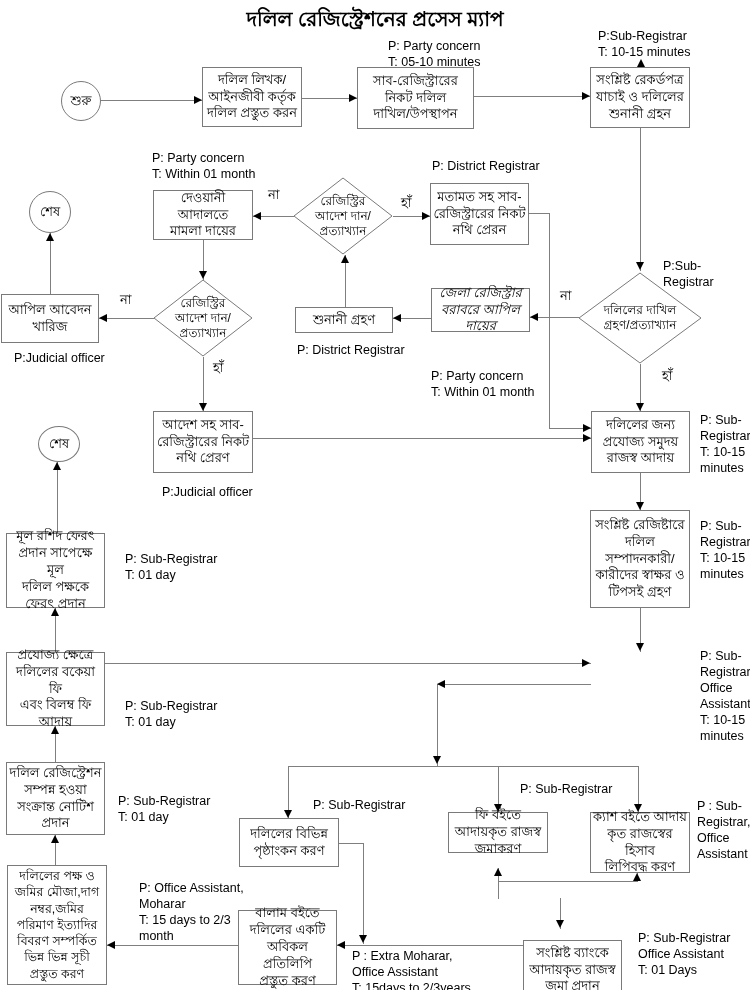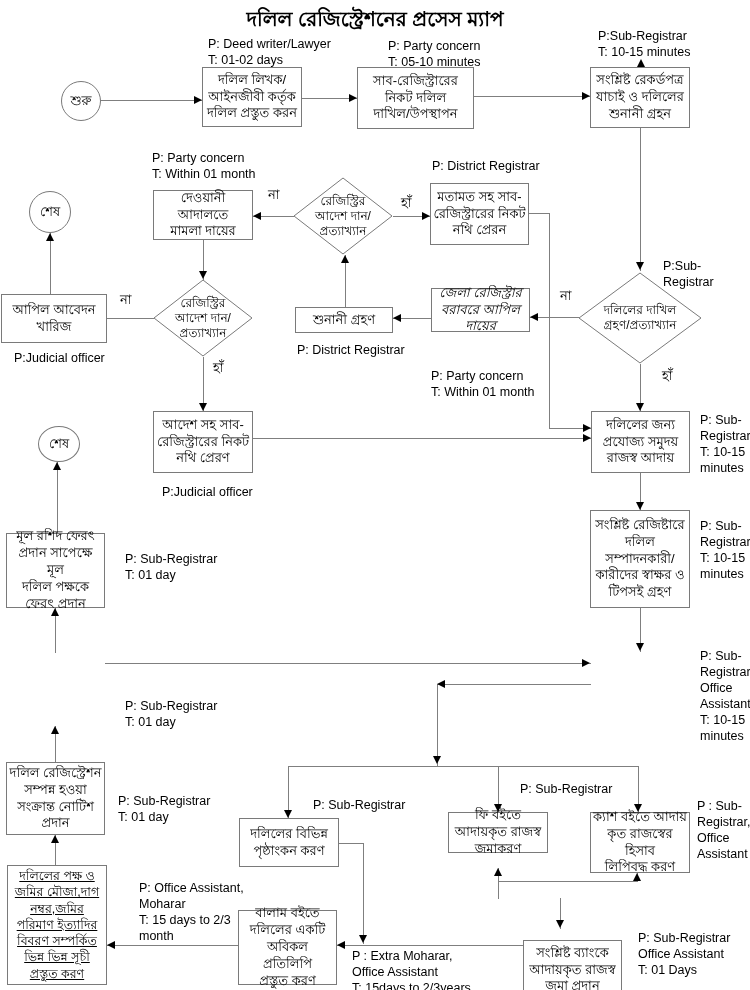--- a/index.html
+++ b/index.html
@@ -110,59 +110,63 @@
     <div class="node terminator" style="left: 38px; top: 426px; width: 42px; height: 36px;">শেষ</div>
     <div class="node process" style="left: 202px; top: 67px; width: 100px; height: 60px;">দলিল লিখক/
 আইনজীবী কর্তৃক
 দলিল প্রস্তুত করন</div>
     <div class="node process" style="left: 357px; top: 67px; width: 117px; height: 62px;">সাব-রেজিস্ট্রারের
 নিকট দলিল
 দাখিল/উপস্থাপন</div>
     <div class="node process" style="left: 590px; top: 67px; width: 100px; height: 61px;">সংশ্লিষ্ট রেকর্ডপত্র
 যাচাই ও দলিলের
 শুনানী গ্রহন</div>
-    <div class="node process" style="left: 153px; top: 190px; width: 100px; height: 50px; font-family: Liberation Serif, serif;">দেওয়ানী আদালতে
+    <div class="node process" style="left: 153px; top: 190px; width: 100px; height: 50px;">দেওয়ানী আদালতে
 মামলা দায়ের</div>
     <div class="node process" style="left: 430px; top: 183px; width: 99px; height: 62px;">মতামত সহ সাব-
 রেজিস্ট্রারের নিকট
 নথি প্রেরন</div>
-    <div class="node process" style="left: 1px; top: 294px; width: 106px; height: 49px;">আপিল আবেদন
+    <div class="node process" style="left: 1px; top: 294px; width: 98px; height: 49px;">আপিল আবেদন
 খারিজ</div>
     <div class="node process" style="left: 295px; top: 307px; width: 98px; height: 26px;">শুনানী গ্রহণ</div>
     <div class="node process" style="left: 431px; top: 288px; width: 99px; height: 44px; font-style: italic;">জেলা রেজিস্ট্রার
 বরাবরে আপিল
 দায়ের</div>
     <div class="node process" style="left: 153px; top: 411px; width: 100px; height: 62px;">আদেশ সহ সাব-
 রেজিস্ট্রারের নিকট
 নথি প্রেরণ</div>
     <div class="node process" style="left: 6px; top: 533px; width: 99px; height: 75px;">মূল রশিদ ফেরৎ
 প্রদান সাপেক্ষে মূল
 দলিল পক্ষকে
 ফেরৎ প্রদান</div>
     <div class="node process" style="left: 591px; top: 411px; width: 99px; height: 62px;">দলিলের জন্য
 প্রযোজ্য সমুদয়
 রাজস্ব আদায়</div>
     <div class="node process" style="left: 590px; top: 510px; width: 100px; height: 98px;">সংশ্লিষ্ট রেজিষ্টারে
 দলিল
 সম্পাদনকারী/
 কারীদের স্বাক্ষর ও
 টিপসই গ্রহণ</div>
+    <div class="node process" style="left: 6px; top: 652px; width: 99px; height: 74px;">প্রযোজ্য ক্ষেত্রে
+দলিলের বকেয়া ফি
+এবং বিলম্ব ফি
+আদায়</div>
     <div class="node process" style="left: 6px; top: 762px; width: 99px; height: 73px;">দলিল রেজিস্ট্রেশন
 সম্পন্ন হওয়া
 সংক্রান্ত নোটিশ
 প্রদান</div>
     <div class="node process" style="left: 239px; top: 818px; width: 100px; height: 49px;">দলিলের বিভিন্ন
 পৃষ্ঠাংকন করণ</div>
     <div class="node process" style="left: 448px; top: 812px; width: 100px; height: 41px;">ফি বইতে
 আদায়কৃত রাজস্ব
 জমাকরণ</div>
     <div class="node process" style="left: 590px; top: 812px; width: 100px; height: 61px;">ক্যাশ বইতে আদায়
 কৃত রাজস্বের হিসাব
 লিপিবদ্ধ করণ</div>
-    <div class="node process" style="left: 7px; top: 865px; width: 100px; height: 120px; font-size: 12.5px; text-decoration: underline;">দলিলের পক্ষ ও
+    <div class="node process" style="left: 7px; top: 865px; width: 100px; height: 120px; font-size: 12.5px;">দলিলের পক্ষ ও
 জমির মৌজা,দাগ
 নম্বর,জমির
 পরিমাণ ইত্যাদির
 বিবরণ সম্পর্কিত
 ভিন্ন ভিন্ন সূচী
 প্রস্তুত করণ</div>
     <div class="node process" style="left: 238px; top: 910px; width: 99px; height: 75px;">বালাম বইতে
 দলিলের একটি
 অবিকল প্রতিলিপি
 প্রস্তুত করণ</div>
@@ -185,22 +189,20 @@
 আদেশ দান/
 প্রত্যাখ্যান</div>
     </div>
     <div class="node decision" style="left: 578px; top: 272px; width: 124px; height: 92px;">
       <svg width="124" height="92">
         <polygon points="62,1 123,46 62,91 1,46" fill="#ffffff" stroke="#7a7a7a" stroke-width="1"></polygon>
       </svg>
       <div class="dtext">দলিলের দাখিল
 গ্রহণ/প্রত্যাখ্যান</div>
     </div>
-    <div class="note" style="left: 208px; top: 36px;">P: Deed writer/Lawyer
-T: 01-02 days</div>
     <div class="note" style="left: 388px; top: 38px;">P: Party concern
 T: 05-10 minutes</div>
     <div class="note" style="left: 598px; top: 28px;">P:Sub-Registrar
 T: 10-15 minutes</div>
     <div class="note" style="left: 152px; top: 150px;">P: Party concern
 T: Within 01 month</div>
     <div class="note" style="left: 432px; top: 158px;">P: District Registrar</div>
     <div class="note" style="left: 663px; top: 258px;">P:Sub-Registrar</div>
     <div class="note" style="left: 14px; top: 350px;">P:Judicial officer</div>
     <div class="note" style="left: 297px; top: 342px;">P: District Registrar</div>

